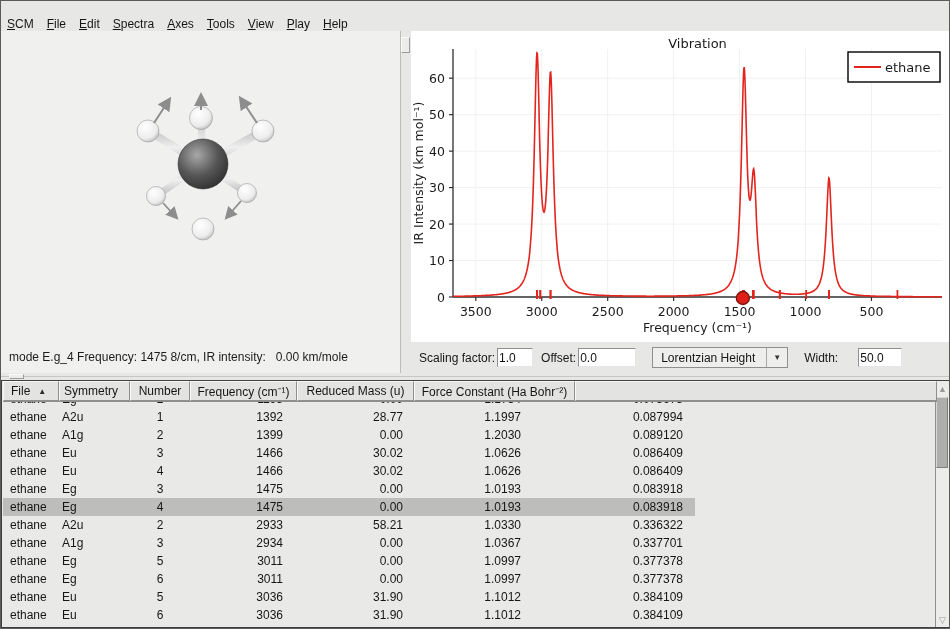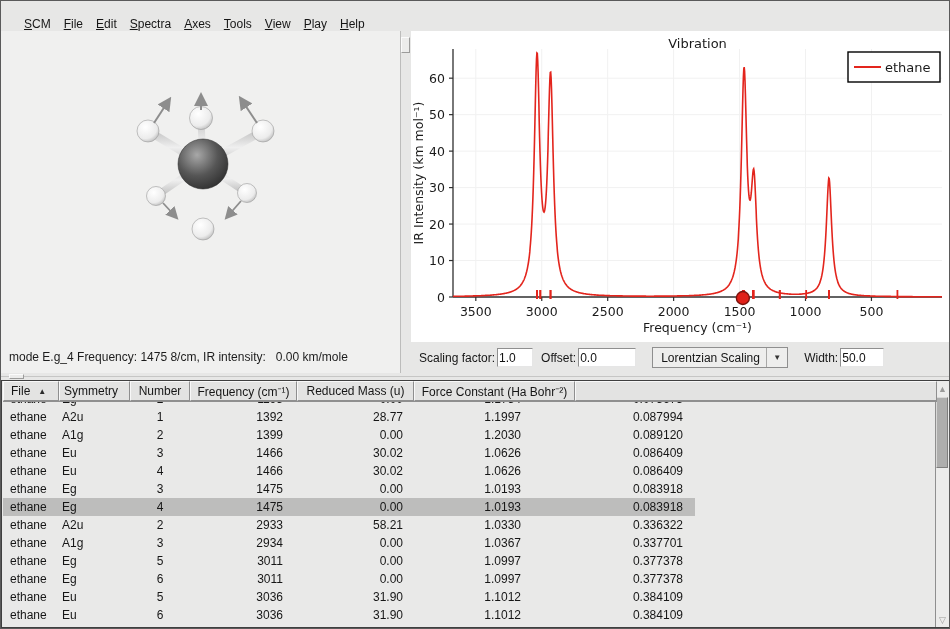--- a/index.html
+++ b/index.html
@@ -2,21 +2,21 @@
 <html><head>
 <meta charset="utf-8">
 <style>
   html,body{margin:0;padding:0;background:#cfcfcf;}
   .window{
     position:relative; width:950px; height:629px; overflow:hidden;
     background:#e7e7e6; border:1px solid #5a5a5a; box-sizing:border-box;
     font-family:"Liberation Sans", sans-serif; font-size:12px; color:#161616;
   }
   
-  .menubar{position:absolute;left:0;top:0;width:100%;height:47px;display:flex;align-items:center;padding-left:17px;box-sizing:border-box;border-bottom:1px solid #dadad9;}
+  .menubar{position:absolute;left:0;top:0;width:100%;height:47px;display:flex;align-items:center;padding-left:0;box-sizing:border-box;border-bottom:1px solid #dadad9;}
   .menu-item{padding:4px 6px;margin-right:1px;cursor:default;}
   .menu-item u{text-decoration:underline;}
   
   .viewport{position:absolute;left:0;top:30px;width:400px;height:342px;background:#f0f0ef;border-right:1px solid #bcbcbb;box-sizing:border-box;}
   .status-line{position:absolute;left:8px;bottom:9px;white-space:pre;font-size:12px;color:#1c1c1c;}
   
   .vsash{position:absolute;left:400px;top:30px;width:10px;height:342px;background:#e7e7e6;}
   .sash-handle{position:absolute;background:#ececeb;border:1px solid #9c9c9b;border-top-color:#fbfbfb;border-left-color:#fbfbfb;box-sizing:border-box;}
   .vsash .sash-handle{left:0px;top:6px;width:9px;height:16px;}
   
@@ -209,26 +209,26 @@
         <text x="474" y="41" font-size="13">ethane</text>
       </svg>
   </div>
 
   <div class="controls">
     <span class="ctl-label">Scaling factor:</span>
     <input class="ctl-input" style="width: 32px;" value="1.0">
     <span class="ctl-label" style="margin-left:8px">Offset:</span>
     <input class="ctl-input" style="width: 54px;" value="0.0">
     <div class="combo">
-      <span class="combo-text">Lorentzian Scaling</span>
+      <span class="combo-text">Lorentzian Height</span>
       <span class="combo-arrow">▼</span>
     </div>
     <div class="width-group">
       <span class="ctl-label">Width:</span>
-      <input class="ctl-input" style="width: 40px;" value="50.0">
+      <input class="ctl-input" style="width: 40px; margin-left: 18px;" value="50.0">
     </div>
   </div>
 
   <div class="hsash">
     <div class="groove"></div>
     <div class="sash-handle"></div>
   </div>
 
   <div class="table-panel">
     <div class="tbl-rows" id="tblRows">

